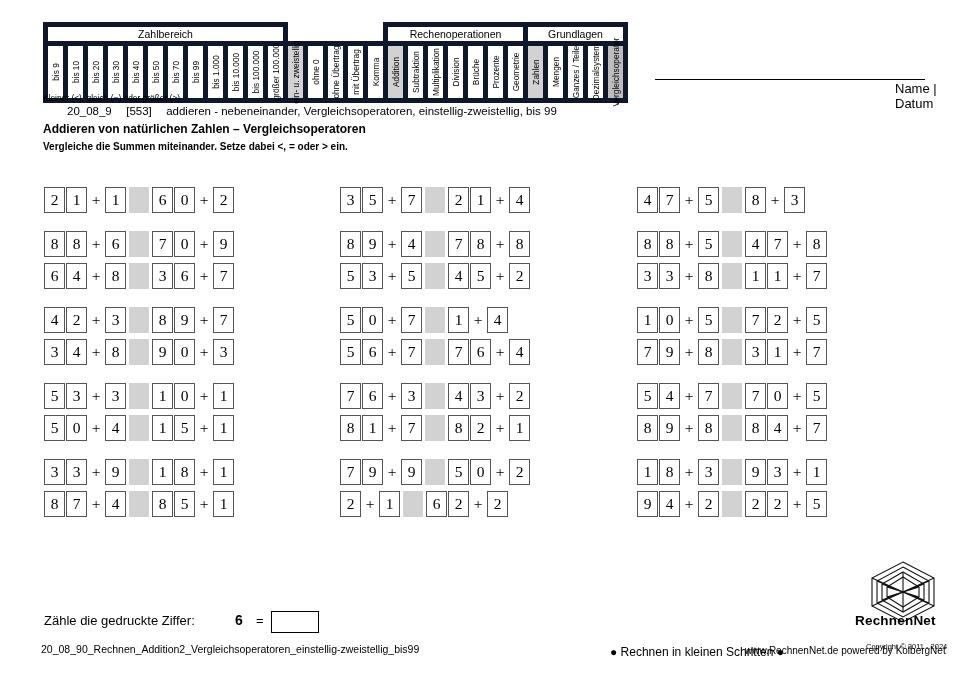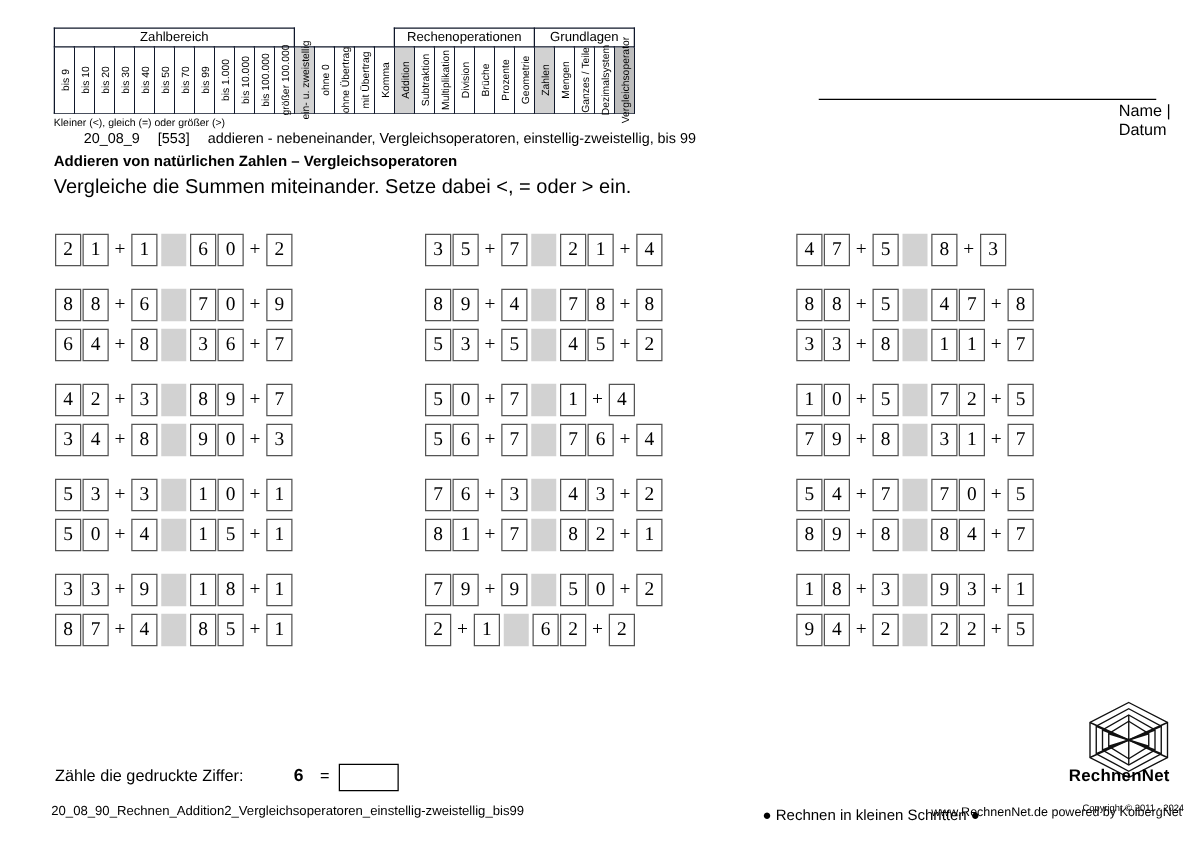--- a/index.html
+++ b/index.html
@@ -4,41 +4,41 @@
 <style>
   html,body{margin:0;padding:0;}
   body{
     width:963px;height:681px;background:#ffffff;
     font-family:"Liberation Sans", sans-serif;
     color:#000;overflow:hidden;position:relative;
   }
   
   #header{position:absolute;left:43px;top:22px;width:610px;height:70px;}
   .hdr-table{border-collapse:collapse;table-layout:fixed;}
-  .hdr-table td,.hdr-table th{border:1px solid #0f172a;padding:0;font-weight:normal;}
+  .hdr-table td,.hdr-table th{border:5px solid #0f172a;padding:0;font-weight:normal;}
   .grp{height:14px;font-size:10.5px;text-align:center;vertical-align:middle;background:#fff;}
   .grp.empty{border:none;}
   .vcell{
     width:15px;height:52px;position:relative;background:#ffffff;
   }
   .vcell .vtxt{
     position:absolute;left:50%;top:50%;
     transform:translate(-50%,-50%) rotate(-90deg);
     white-space:nowrap;font-size:8.3px;line-height:1;
   }
   .vcell.grey{background:#d2d2d2;}
   .vcell.grey2{background:#bdbdbd;}
   .note{position:absolute;left:43px;top:93px;font-size:8.4px;}
   .nameline{position:absolute;left:655px;top:78px;width:270px;border-bottom:1px solid #000;height:1px;}
   .namelbl{position:absolute;left:875px;top:81px;font-size:13px;padding-left:20px;}
   
   .code-line{position:absolute;left:43px;top:105px;font-size:11.5px;margin-left:24px;}
   .code-line .sp{display:inline-block;}
   .title{position:absolute;left:43px;top:122px;font-size:12px;font-weight:bold;}
-  .subtitle{position:absolute;left:43px;top:141px;font-size:16px;font-weight:normal;}
+  .subtitle{position:absolute;left:43px;top:141px;font-size:10px;font-weight:bold;}
   
   #exercises{position:absolute;left:0;top:186px;width:963px;}
   .col{position:absolute;top:0;}
   .col1{left:44px;}
   .col2{left:340px;}
   .col3{left:637px;}
   .rowgroup{margin-bottom:0;}
   .exrow{display:flex;align-items:center;height:28px;margin-bottom:16px;}
   .exrow.tight{margin-bottom:4px;}
   .digit{

